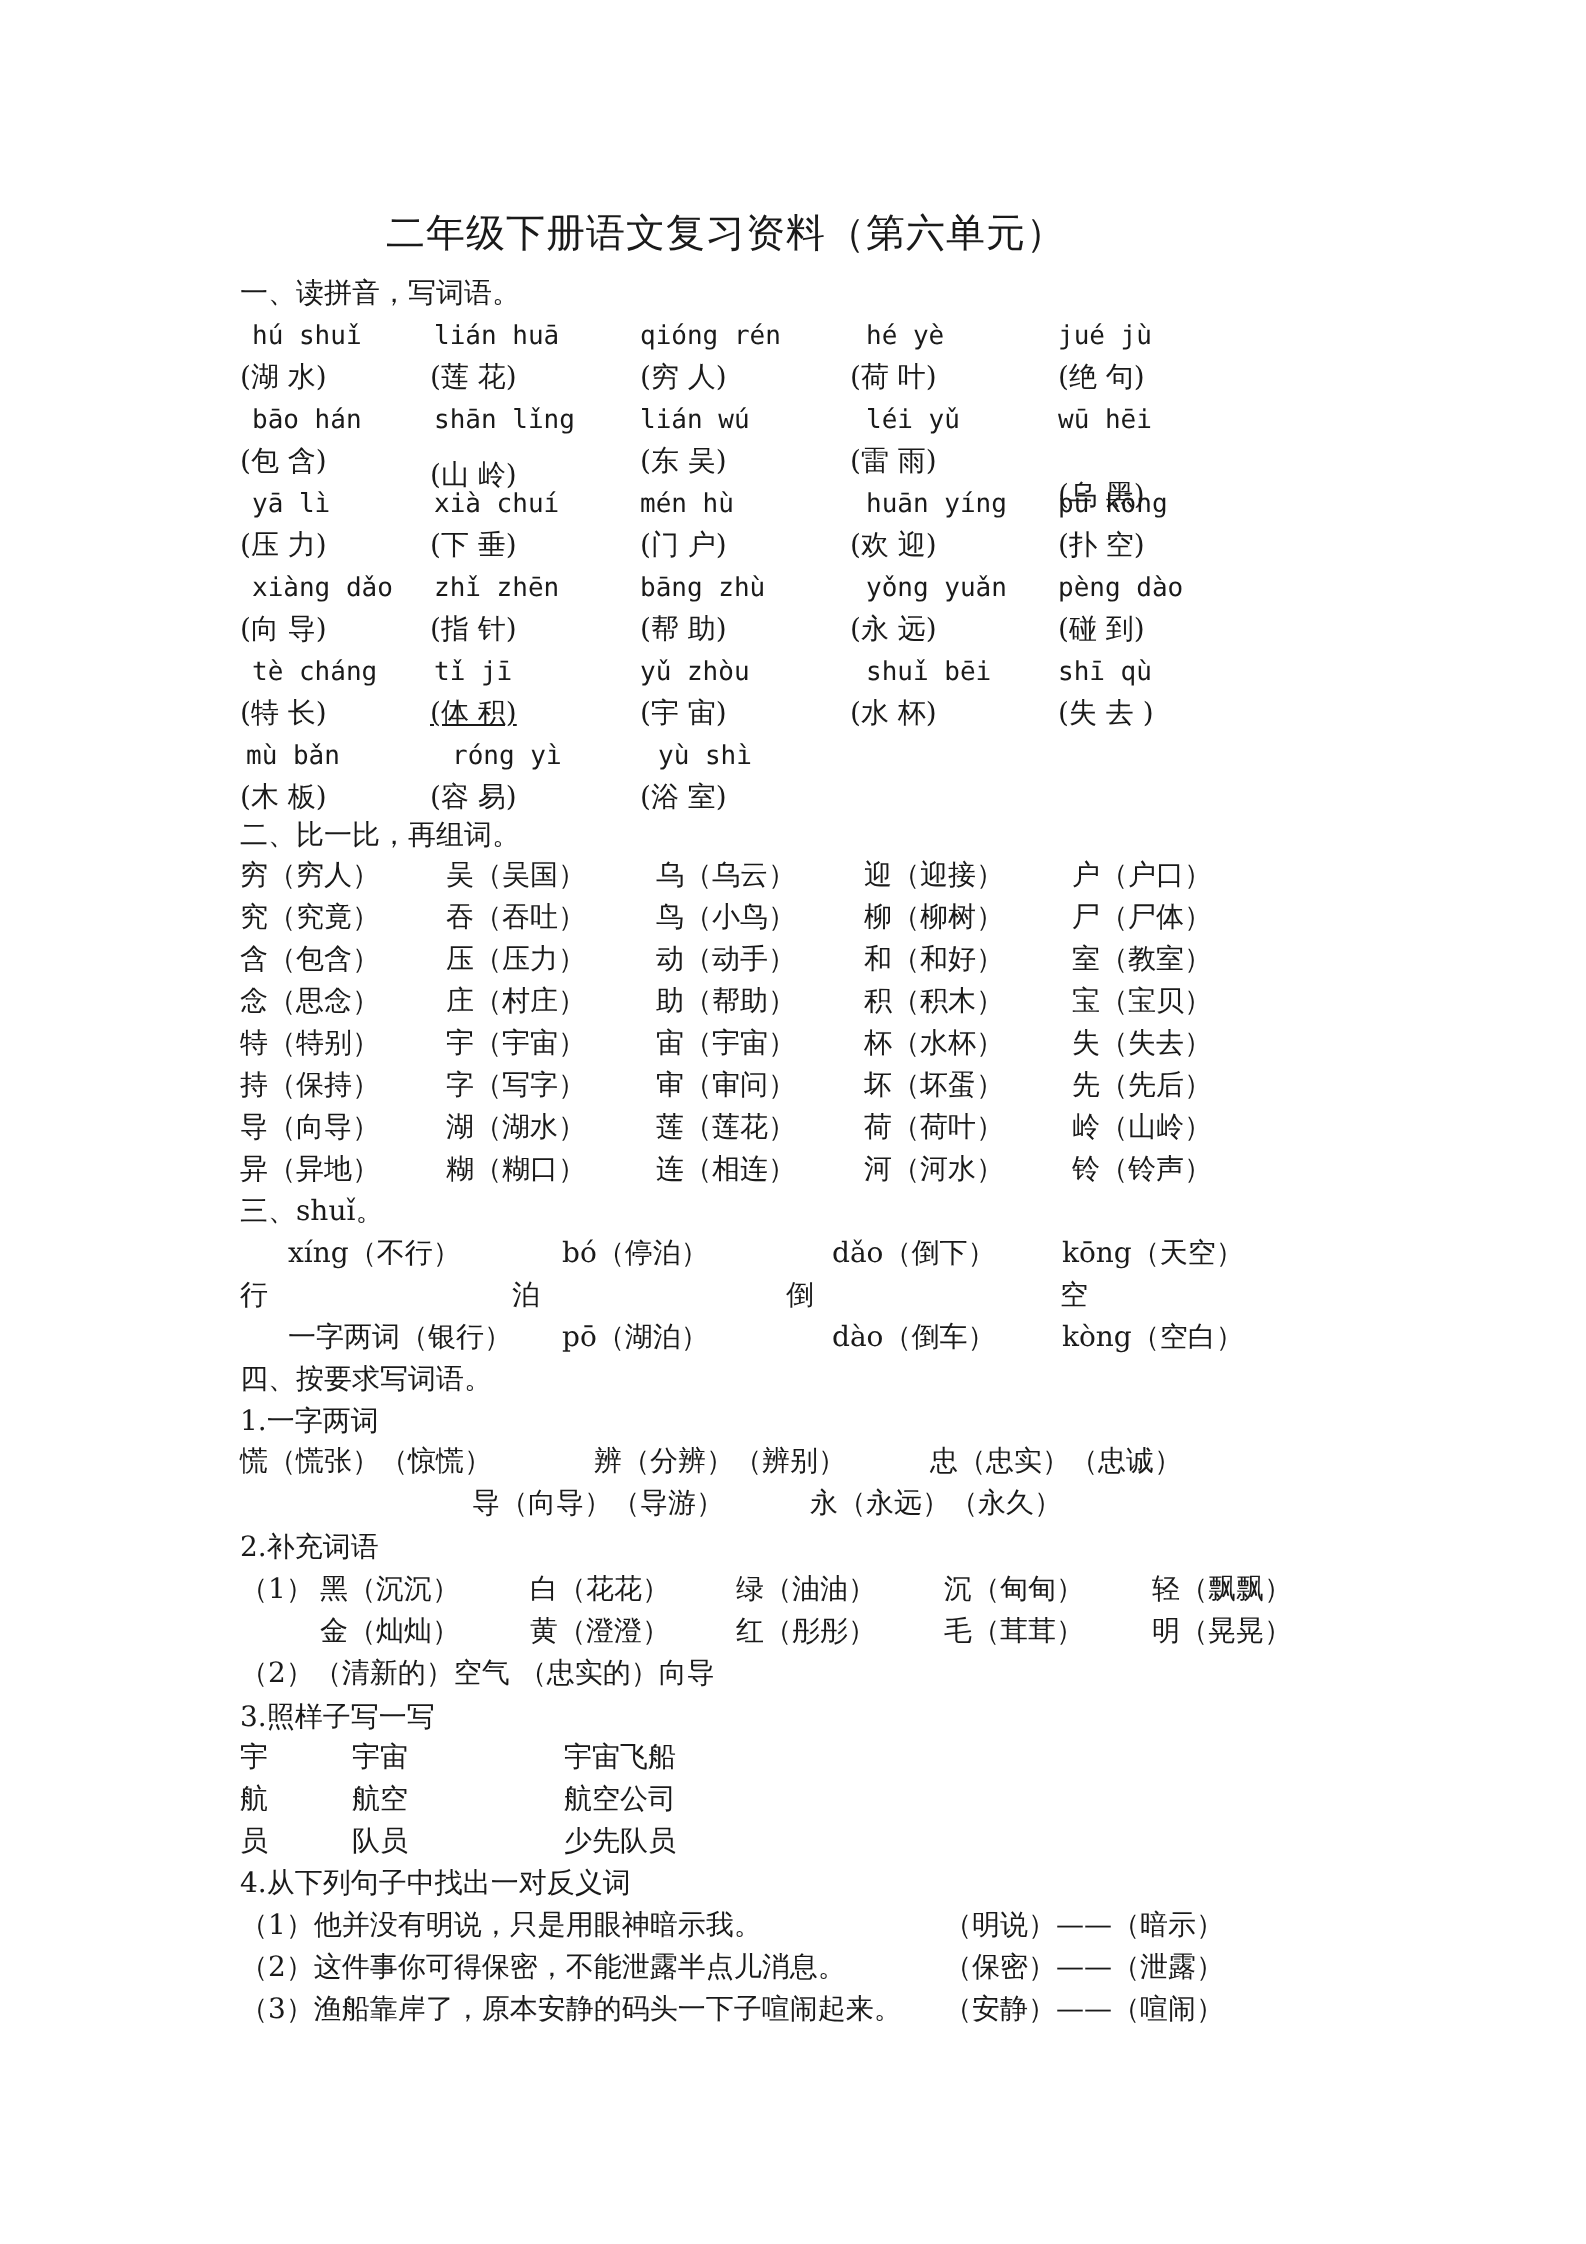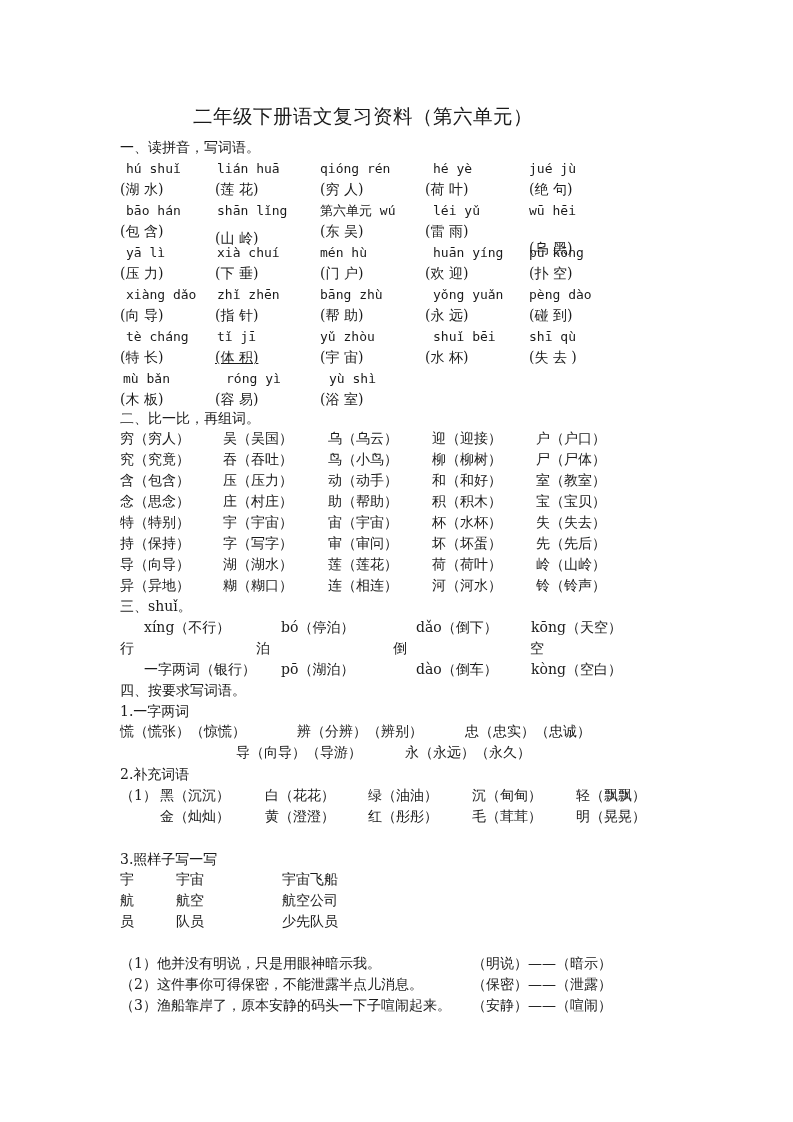--- a/index.html
+++ b/index.html
@@ -30,21 +30,21 @@
       <div class="cell py" style="left: 320px; top: 159px;">qióng rén</div>
       <div class="cell hz" style="left: 320px; top: 179px;">(穷 人)</div>
       <div class="cell py" style="left: 433px; top: 159px;">hé yè</div>
       <div class="cell hz" style="left: 425px; top: 179px;">(荷 叶)</div>
       <div class="cell py" style="left: 529px; top: 159px;">jué jù</div>
       <div class="cell hz" style="left: 529px; top: 179px;">(绝 句)</div>
       <div class="cell py" style="left: 126px; top: 201px;">bāo hán</div>
       <div class="cell hz" style="left: 120px; top: 221px;">(包 含)</div>
       <div class="cell py" style="left: 217px; top: 201px;">shān lǐng</div>
       <div class="cell hz" style="left: 215px; top: 228px;">(山 岭)</div>
-      <div class="cell py" style="left: 320px; top: 201px;">第六单元 wú</div>
+      <div class="cell py" style="left: 320px; top: 201px;">lián wú</div>
       <div class="cell hz" style="left: 320px; top: 221px;">(东 吴)</div>
       <div class="cell py" style="left: 433px; top: 201px;">léi yǔ</div>
       <div class="cell hz" style="left: 425px; top: 221px;">(雷 雨)</div>
       <div class="cell py" style="left: 529px; top: 201px;">wū hēi</div>
       <div class="cell hz" style="left: 529px; top: 238px;">(乌 黑)</div>
       <div class="cell py" style="left: 126px; top: 243px;">yā lì</div>
       <div class="cell hz" style="left: 120px; top: 263px;">(压 力)</div>
       <div class="cell py" style="left: 217px; top: 243px;">xià chuí</div>
       <div class="cell hz" style="left: 215px; top: 263px;">(下 垂)</div>
       <div class="cell py" style="left: 320px; top: 243px;">mén hù</div>
@@ -156,34 +156,36 @@
       <div class="cell" style="left: 265px; top: 785px;">白（花花）</div>
       <div class="cell" style="left: 368px; top: 785px;">绿（油油）</div>
       <div class="cell" style="left: 472px; top: 785px;">沉（甸甸）</div>
       <div class="cell" style="left: 576px; top: 785px;">轻（飘飘）</div>
       <div class="cell" style="left: 160px; top: 806px;">金（灿灿）</div>
       <div class="cell" style="left: 265px; top: 806px;">黄（澄澄）</div>
       <div class="cell" style="left: 368px; top: 806px;">红（彤彤）</div>
       <div class="cell" style="left: 472px; top: 806px;">毛（茸茸）</div>
       <div class="cell" style="left: 576px; top: 806px;">明（晃晃）</div>
     </div>
+  <div class="cell" style="left:120px;top:827px">（2）（清新的）空气  （忠实的）向导</div>
 
   <div class="line" style="top:849px">3.照样子写一写</div>
   <div id="s4c">
       <div class="cell" style="left: 120px; top: 869px;">宇</div>
       <div class="cell" style="left: 176px; top: 869px;">宇宙</div>
       <div class="cell" style="left: 282px; top: 869px;">宇宙飞船</div>
       <div class="cell" style="left: 120px; top: 890px;">航</div>
       <div class="cell" style="left: 176px; top: 890px;">航空</div>
       <div class="cell" style="left: 282px; top: 890px;">航空公司</div>
       <div class="cell" style="left: 120px; top: 911px;">员</div>
       <div class="cell" style="left: 176px; top: 911px;">队员</div>
       <div class="cell" style="left: 282px; top: 911px;">少先队员</div>
     </div>
 
+  <div class="line" style="top:932px">4.从下列句子中找出一对反义词</div>
   <div id="s4d">
       <div class="cell" style="left: 120px; top: 953px;">（1）他并没有明说，只是用眼神暗示我。</div>
       <div class="cell" style="left: 472px; top: 953px;">（明说）——（暗示）</div>
       <div class="cell" style="left: 120px; top: 974px;">（2）这件事你可得保密，不能泄露半点儿消息。</div>
       <div class="cell" style="left: 472px; top: 974px;">（保密）——（泄露）</div>
       <div class="cell" style="left: 120px; top: 995px;">（3）渔船靠岸了，原本安静的码头一下子喧闹起来。</div>
       <div class="cell" style="left: 472px; top: 995px;">（安静）——（喧闹）</div>
     </div>
 </div>
 

